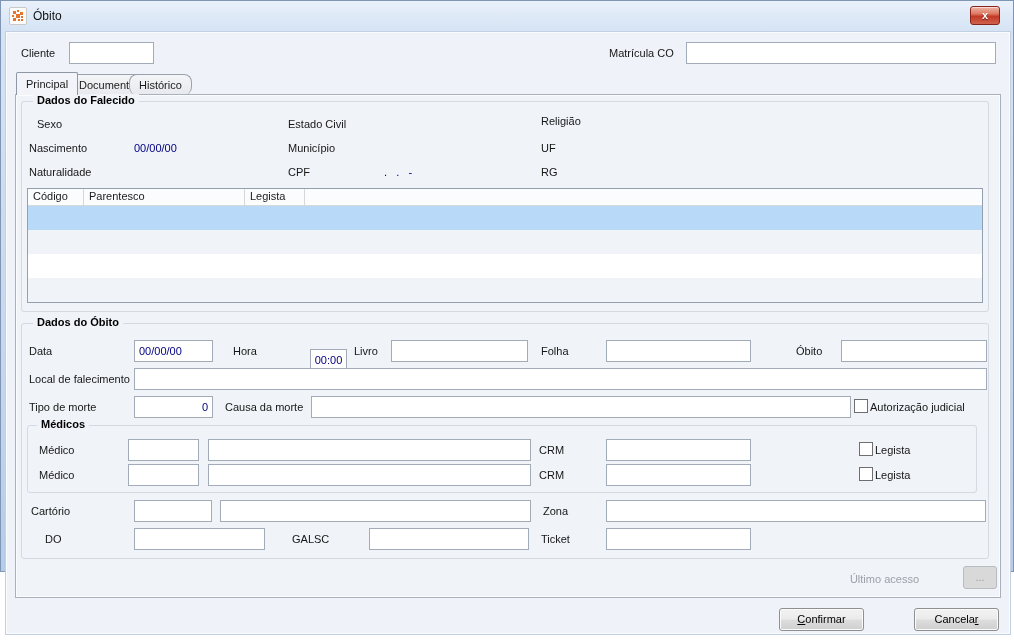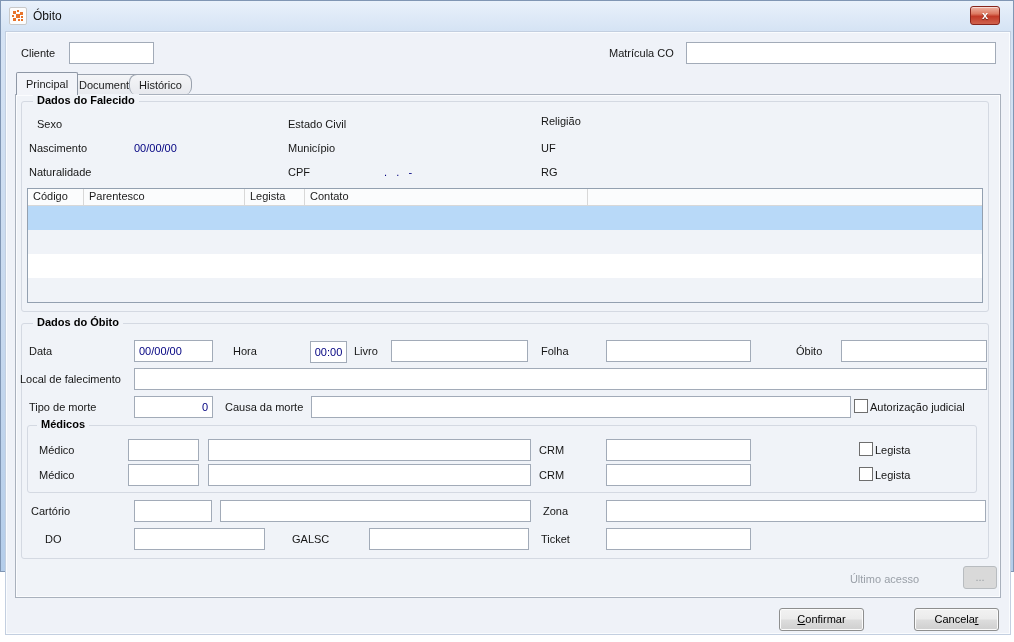--- a/index.html
+++ b/index.html
@@ -124,45 +124,44 @@
   <div class="lbl" style="left:28px; top:165px;">Naturalidade</div>
   <div class="lbl" style="left:287px; top:165px;">CPF</div>
   <div class="lbl navy pre" style="left:383px; top:165px;">.   .   -</div>
   <div class="lbl" style="left:540px; top:165px;">RG</div>
 
   <div class="grid">
     <div class="grid-header">
       <div class="cell" style="width:56px;">Código</div>
       <div class="cell" style="width:161px;">Parentesco</div>
       <div class="cell" style="width:60px;">Legista</div>
-      <div class="cell" style="width:283px;">Contato</div>
       <div class="cell" style="flex:1; border-right:none;"></div>
     </div>
     <div class="grid-row row-selected"></div>
     <div class="grid-row row-alt"></div>
     <div class="grid-row row-plain"></div>
     <div class="grid-row row-alt"></div>
   </div>
 
   <div class="group" style="left:20px; top:322px; width:968px; height:236px;">
     <div class="legend">Dados do Óbito</div>
   </div>
 
   <div class="lbl" style="left:28px; top:344px;">Data</div>
   <input class="txt" style="left: 133px; top: 339px; width: 79px;" value="00/00/00">
   <div class="lbl" style="left:232px; top:344px;">Hora</div>
-  <input class="txt center" style="left: 309px; top: 340px; width: 37px;" value="00:00">
+  <input class="txt center" style="left: 309px; top: 348px; width: 37px;" value="00:00">
   <div class="lbl" style="left:353px; top:344px;">Livro</div>
   <input class="txt" style="left: 390px; top: 339px; width: 137px;" value="">
   <div class="lbl" style="left:540px; top:344px;">Folha</div>
   <input class="txt" style="left: 605px; top: 339px; width: 145px;" value="">
   <div class="lbl" style="left:795px; top:344px;">Óbito</div>
   <input class="txt" style="left: 840px; top: 339px; width: 146px;" value="">
 
-  <div class="lbl" style="left:19px; top:372px;">Local de falecimento</div>
+  <div class="lbl" style="left:28px; top:372px;">Local de falecimento</div>
   <input class="txt" style="left: 133px; top: 367px; width: 853px;" value="">
 
   <div class="lbl" style="left:28px; top:400px;">Tipo de morte</div>
   <input class="txt right" style="left: 133px; top: 395px; width: 79px;" value="0">
   <div class="lbl" style="left:224px; top:400px;">Causa da morte</div>
   <input class="txt" style="left: 310px; top: 395px; width: 540px;" value="">
   <div class="chk" style="left:853px; top:398px;"></div>
   <div class="lbl" style="left:869px; top:400px;">Autorização judicial</div>
 
   <div class="group" style="left:26px; top:424px; width:950px; height:68px;">

